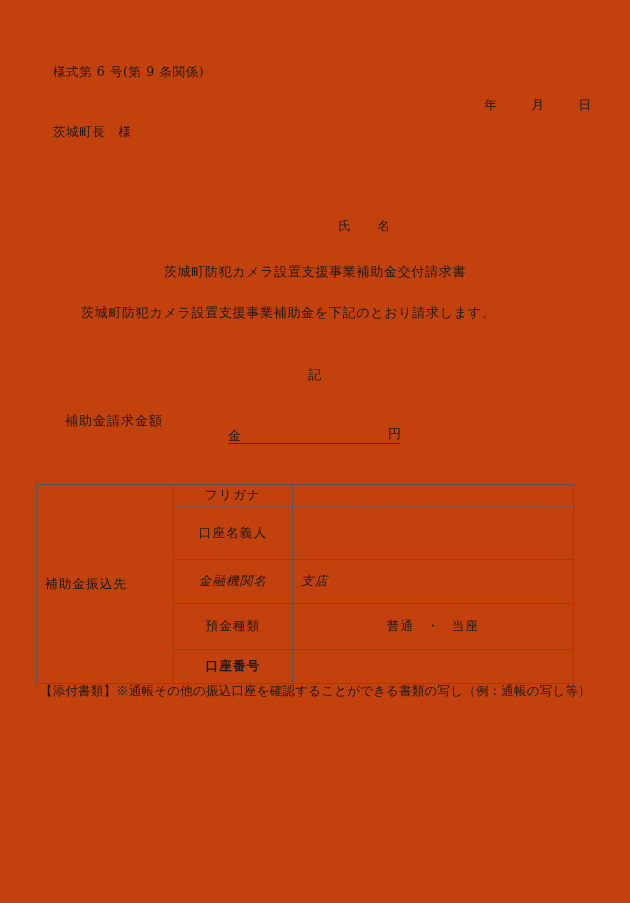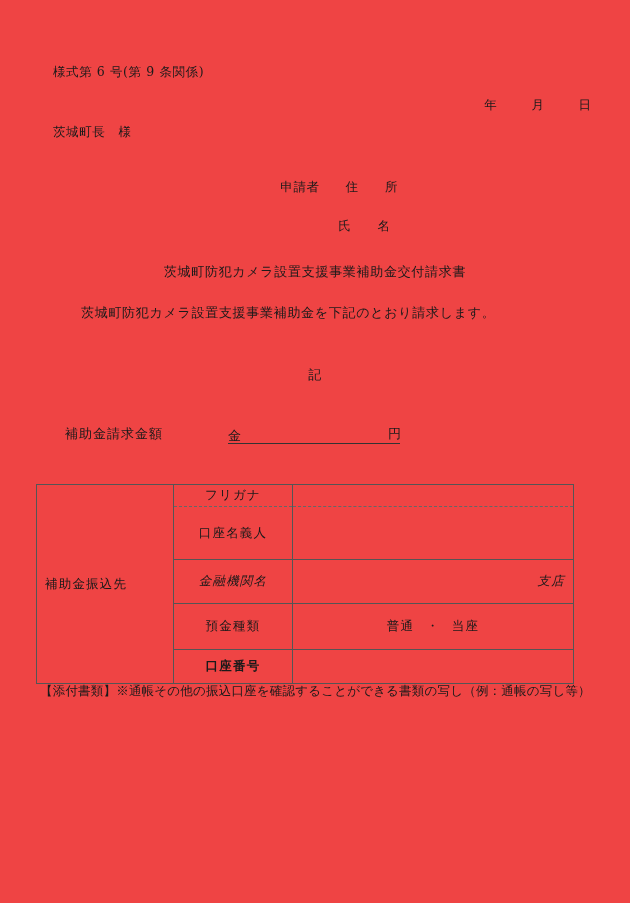--- a/index.html
+++ b/index.html
@@ -8,21 +8,21 @@
     background: #ffffff;
   }
   body {
     font-family: "DejaVu Serif", "Liberation Serif", serif;
     color: #1a1a1a;
   }
   .page {
     position: relative;
     width: 630px;
     height: 903px;
-    background: #ef4444;
+    background: #c2410c;
     overflow: hidden;
   }
 
   
   .t {
     position: absolute;
     white-space: pre;
     font-size: 12.5px;
     line-height: 1;
     letter-spacing: 0.6px;
@@ -81,21 +81,21 @@
     left: 0;
     top: 368px;
     width: 630px;
     text-align: center;
     font-size: 13px;
   }
 
   
   .amount-label {
     left: 65px;
-    top: 427px;
+    top: 414px;
     font-size: 13px;
     letter-spacing: 1px;
   }
   .amount-value {
     position: absolute;
     left: 228px;
     top: 427px;
     width: 172px;
     font-size: 13px;
     letter-spacing: 1px;
@@ -132,21 +132,21 @@
   .row-furigana  { height: 21px; margin-top: 8px; }
   .row-holder    { height: 52px; }
   .row-bank      { height: 43px; font-style: italic; }
   .row-deposit   { height: 45px; }
   .row-account   { height: 33px; font-weight: bold; }
 
   
   .dashed-bottom { border-bottom: 1px dashed #666 !important; }
   .dashed-top    { border-top: 1px dashed #666 !important; }
 
-  .cell-right { text-align: right; }
+  .cell-right { }
   .cell-center { text-align: center; }
   .deposit-kinds .sep { display: inline-block; width: 12px; }
 
   
   .attach-note {
     left: 40px;
     top: 685px;
     font-size: 12.5px;
     letter-spacing: 0.2px;
   }
@@ -157,23 +157,20 @@
 <div class="page">
 
   <div class="t form-no">様式第 6 号(第 9 条関係)</div>
 
   <div class="t date-line">
     <span>年</span><span class="gap"></span><span>月</span><span class="gap"></span><span>日</span>
   </div>
 
   <div class="t addressee">茨城町長　様</div>
 
-  <div class="t applicant-row">
-    <span>申請者</span><span class="lbl-gap"></span><span>住　　所</span>
-  </div>
 
   <div class="t doc-title">茨城町防犯カメラ設置支援事業補助金交付請求書</div>
 
   <div class="t applicant-name">
     <span>氏　　名</span>
   </div>
 
   <div class="t body-text">茨城町防犯カメラ設置支援事業補助金を下記のとおり請求します。</div>
 
   <div class="t ki-mark">記</div>

